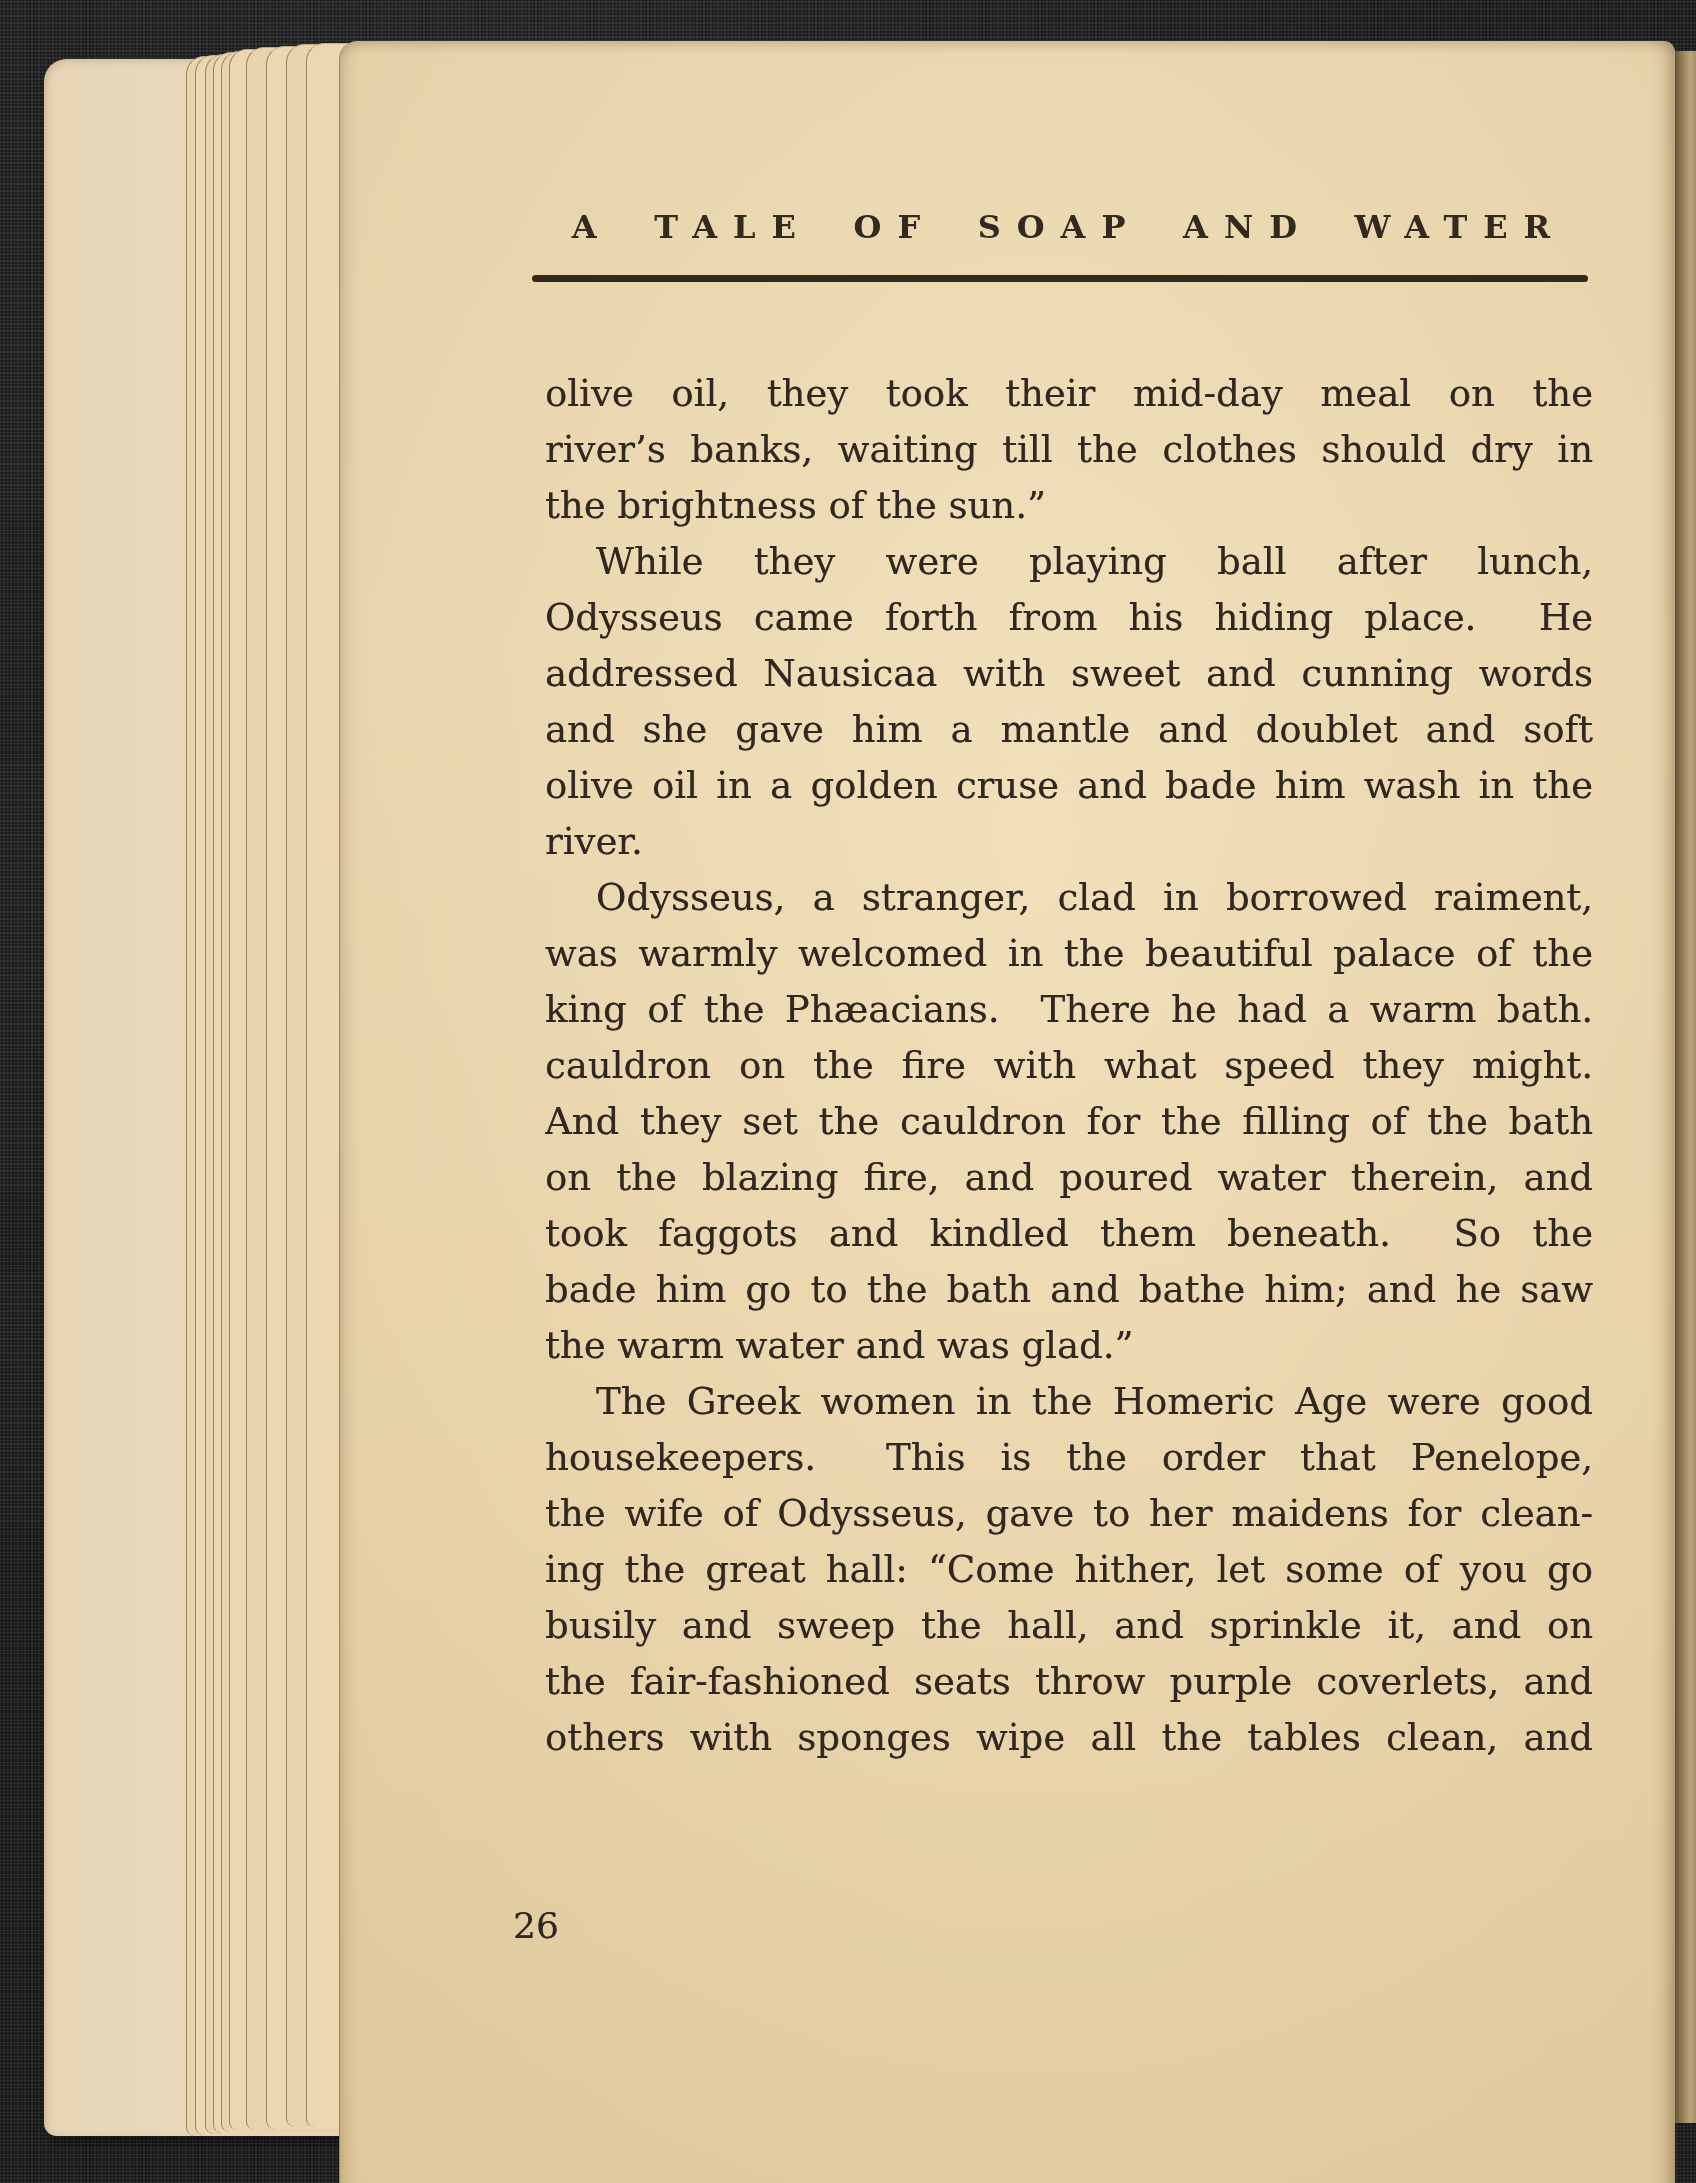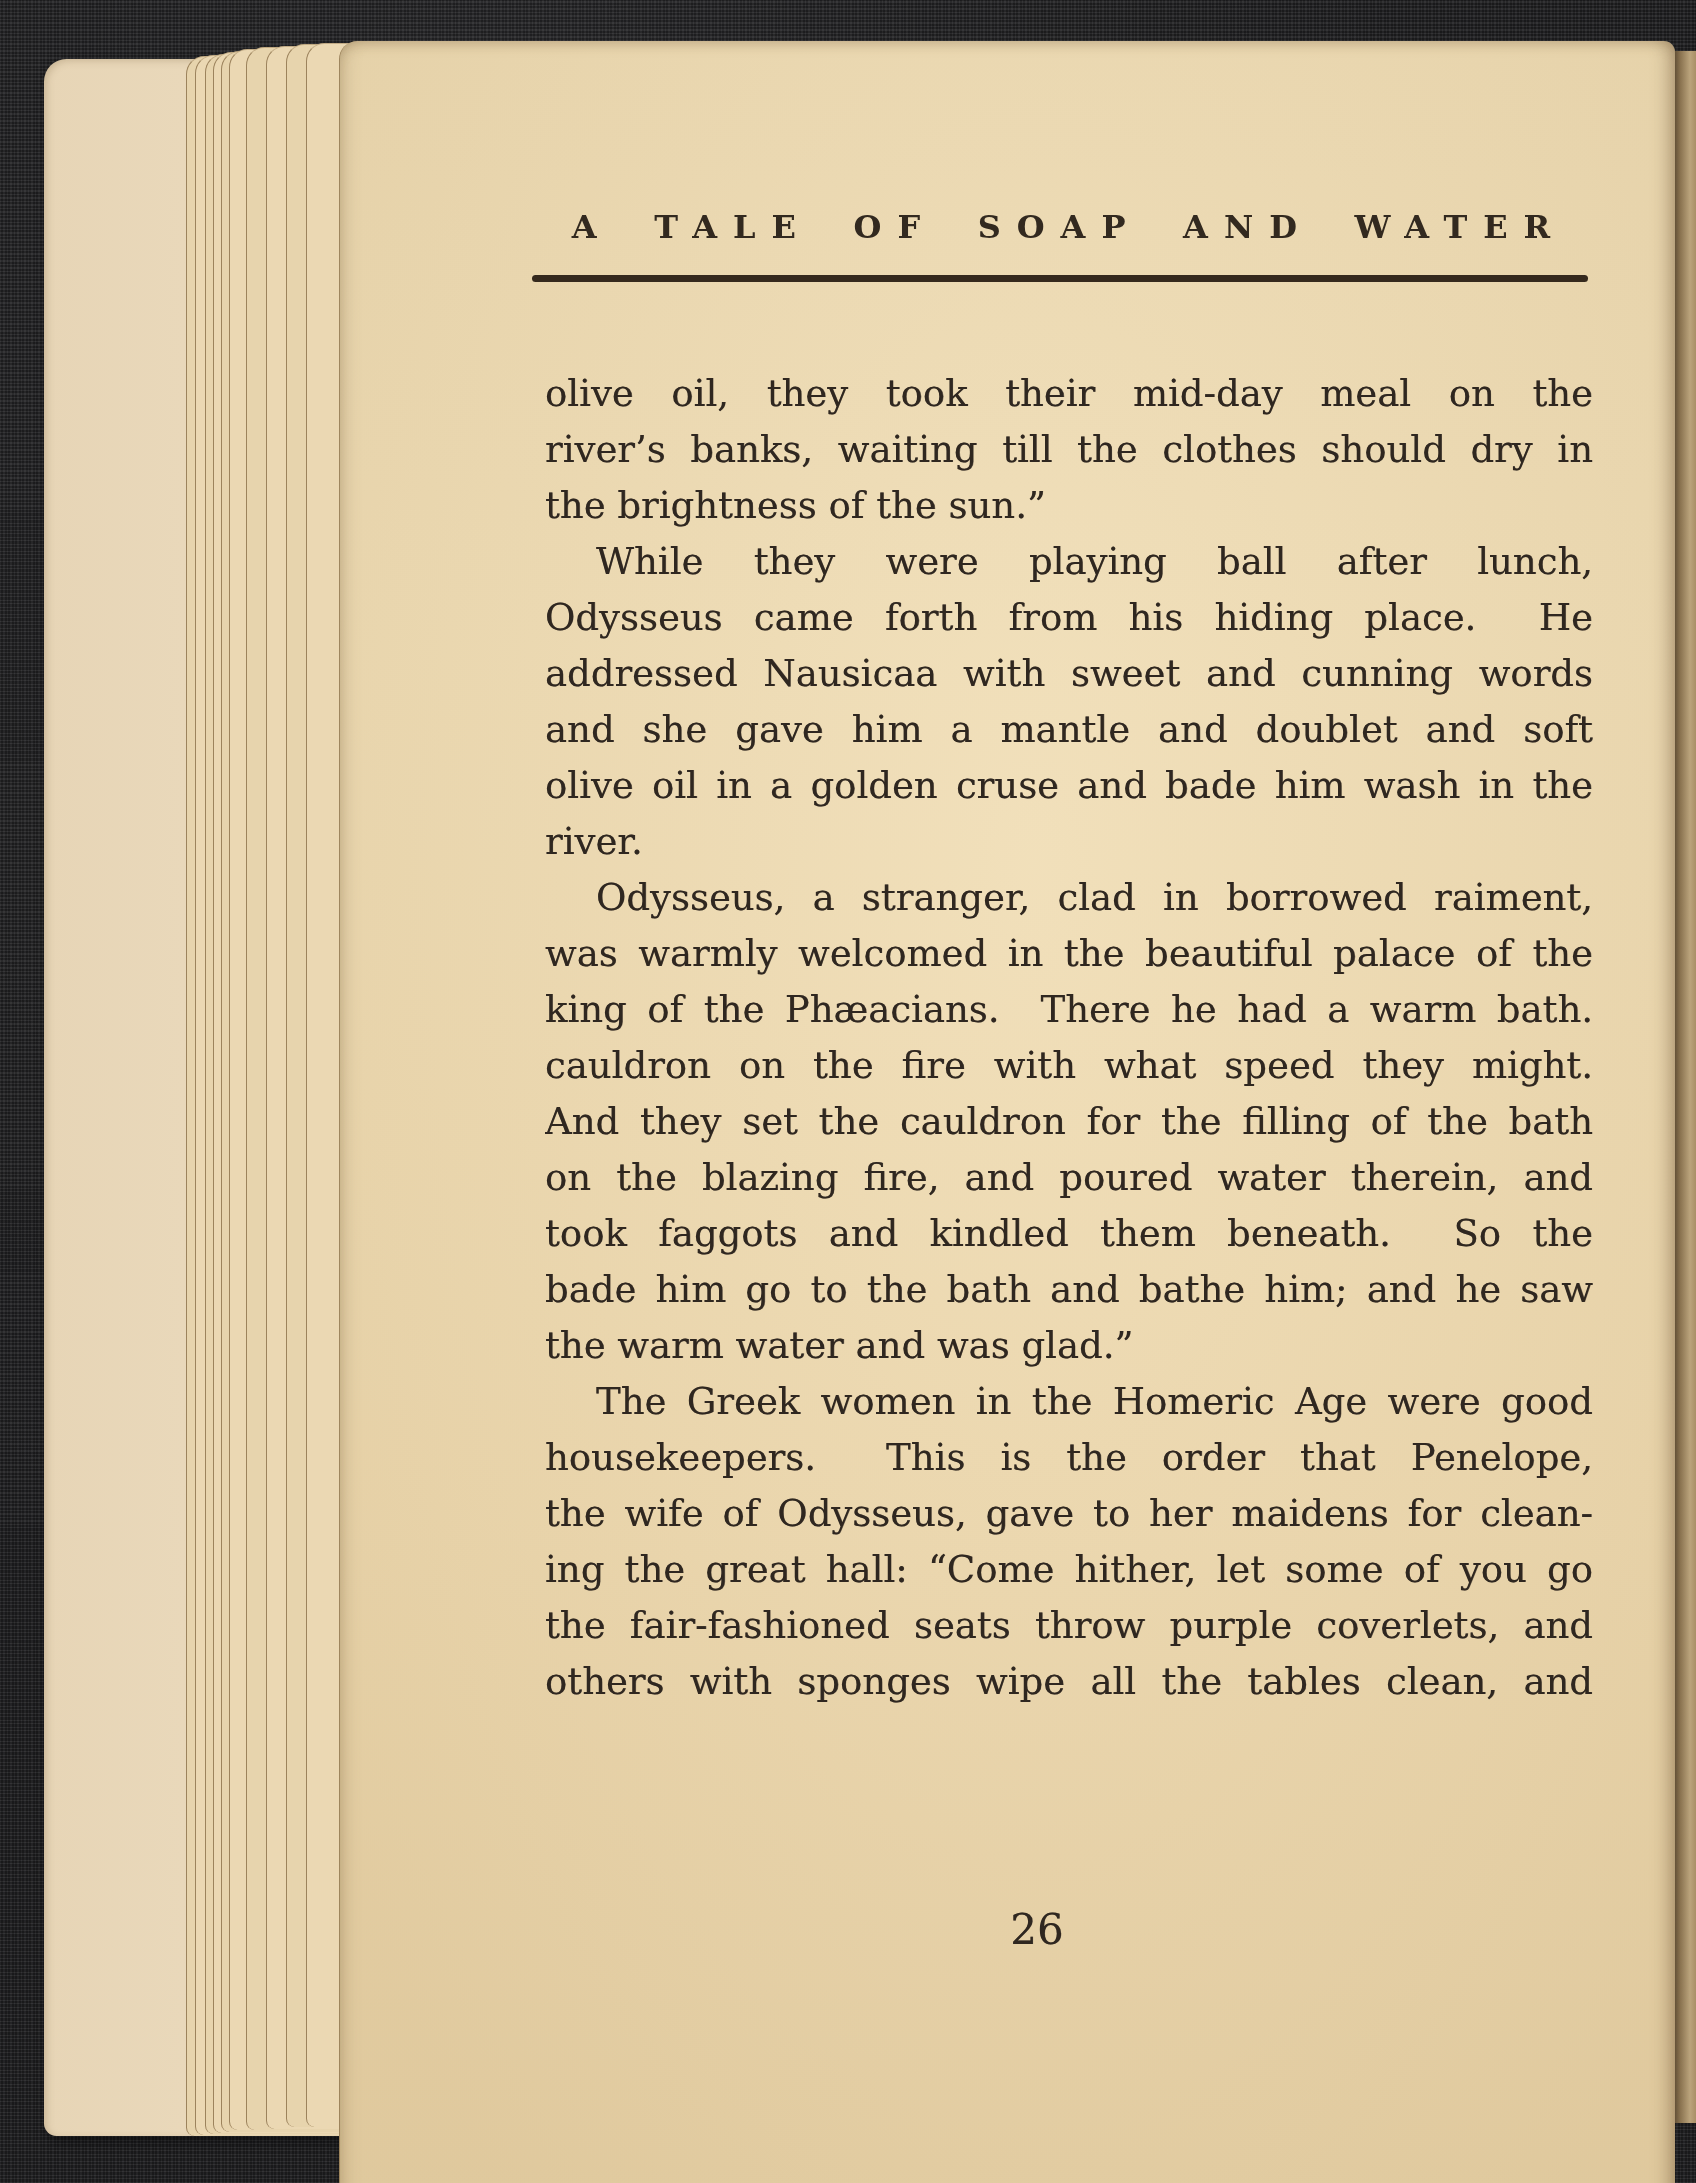--- a/index.html
+++ b/index.html
@@ -91,21 +91,21 @@
   .line{
     height:56px;line-height:56px;overflow:hidden;
     text-align:justify;text-align-last:justify;
     white-space:pre-wrap;
   }
   .line.indent{text-indent:51px;}
   .line.para-end{text-align-last:left;}
   .page-number{
     position:absolute;left:205px;top:1864px;width:1048px;
     transform:translateX(-32px);
-    text-align:center;font-size:42px;color:#2f2720;
+    text-align:left;font-size:36px;color:#2f2720;
     text-shadow:0.3px 0.4px 0.4px rgba(47,39,32,0.55);
   }
 </style>
 </head>
 <body>
 
 <div class="fabric"></div>
 
 <div class="left-page"></div>
 
@@ -147,19 +147,20 @@
       <div class="line">cauldron on the fire with what speed they might.</div>
       <div class="line">And they set the cauldron for the filling of the bath</div>
       <div class="line">on the blazing fire, and poured water therein, and</div>
       <div class="line">took faggots and kindled them beneath.  So the</div>
       <div class="line">bade him go to the bath and bathe him; and he saw</div>
       <div class="line para-end">the warm water and was glad.”</div>
       <div class="line indent">The Greek women in the Homeric Age were good</div>
       <div class="line">housekeepers.  This is the order that Penelope,</div>
       <div class="line">the wife of Odysseus, gave to her maidens for clean-</div>
       <div class="line">ing the great hall: “Come hither, let some of you go</div>
+      <div class="line">busily and sweep the hall, and sprinkle it, and on</div>
       <div class="line">the fair-fashioned seats throw purple coverlets, and</div>
       <div class="line">others with sponges wipe all the tables clean, and</div>
     </div>
 
   <div class="page-number">26</div>
 </div>
 
 
 </body></html>

